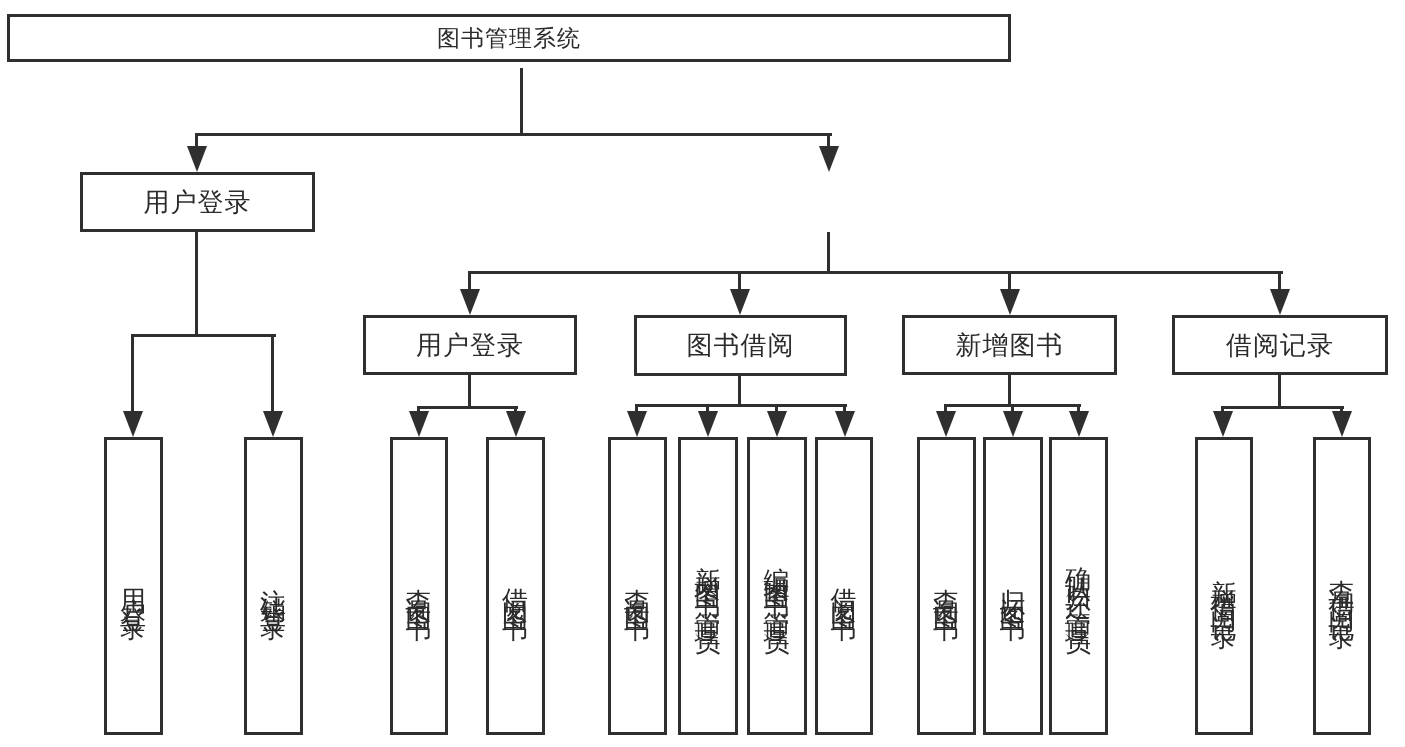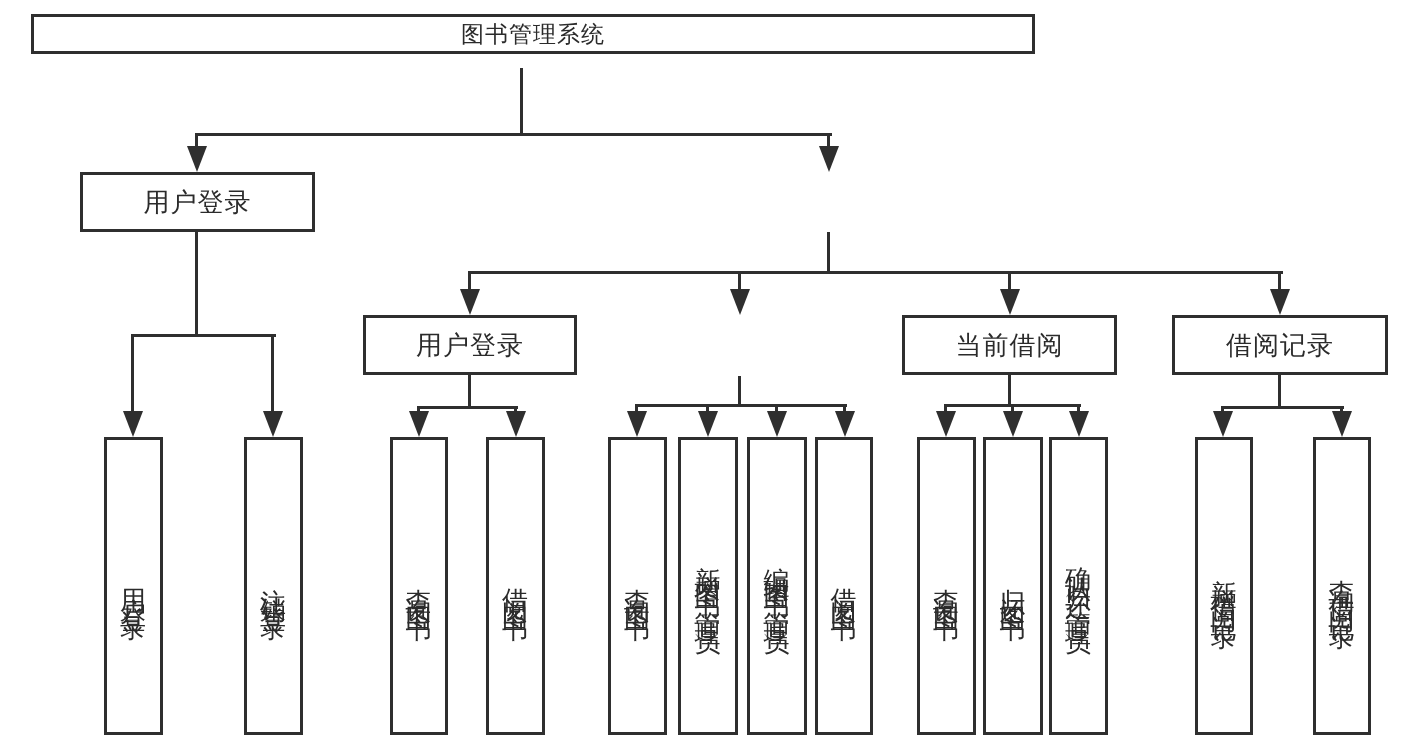--- a/index.html
+++ b/index.html
@@ -27,21 +27,21 @@
   .watermark{
     position:absolute;left:1183px;top:714px;z-index:5;
     font-size:20px;color:rgba(178,178,178,0.92);white-space:nowrap;
   }
 </style>
 </head>
 <body>
 
 <div class="stage">
 
-  <div class="box root" style="left:31px;top:14px;width:1004px;height:40px">
+  <div class="box root" style="left:7px;top:14px;width:1004px;height:48px">
     <span>图书管理系统</span>
   </div>
 
   <div class="vline" style="left:520px;top:68px;height:67px"></div>
   <div class="hline" style="left:195px;top:133px;width:637px"></div>
   <div class="vline" style="left:195px;top:133px;height:20px"></div>
   <div class="arrow" style="left:187px;top:146px"></div>
   <div class="vline" style="left:827px;top:133px;height:20px"></div>
   <div class="arrow" style="left:819px;top:146px"></div>
 
@@ -63,22 +63,25 @@
   <div class="vline" style="left:738px;top:271px;height:22px"></div>
   <div class="arrow" style="left:730px;top:289px"></div>
   <div class="vline" style="left:1008px;top:271px;height:22px"></div>
   <div class="arrow" style="left:1000px;top:289px"></div>
   <div class="vline" style="left:1278px;top:271px;height:22px"></div>
   <div class="arrow" style="left:1270px;top:289px"></div>
 
   <div class="box" style="left:363px;top:315px;width:214px;height:60px">
     <span>用户登录</span>
   </div>
+  <div class="box" style="left:634px;top:315px;width:213px;height:61px">
+    <span>图书借阅</span>
+  </div>
   <div class="box" style="left:902px;top:315px;width:215px;height:60px">
-    <span>当前借阅</span>
+    <span>新增图书</span>
   </div>
   <div class="box" style="left:1172px;top:315px;width:216px;height:60px">
     <span>借阅记录</span>
   </div>
 
   <div class="vline" style="left:468px;top:375px;height:33px"></div>
   <div class="hline" style="left:417px;top:406px;width:101px"></div>
   <div class="vline" style="left:417px;top:406px;height:10px"></div>
   <div class="arrow" style="left:409px;top:411px"></div>
   <div class="vline" style="left:514px;top:406px;height:10px"></div>

